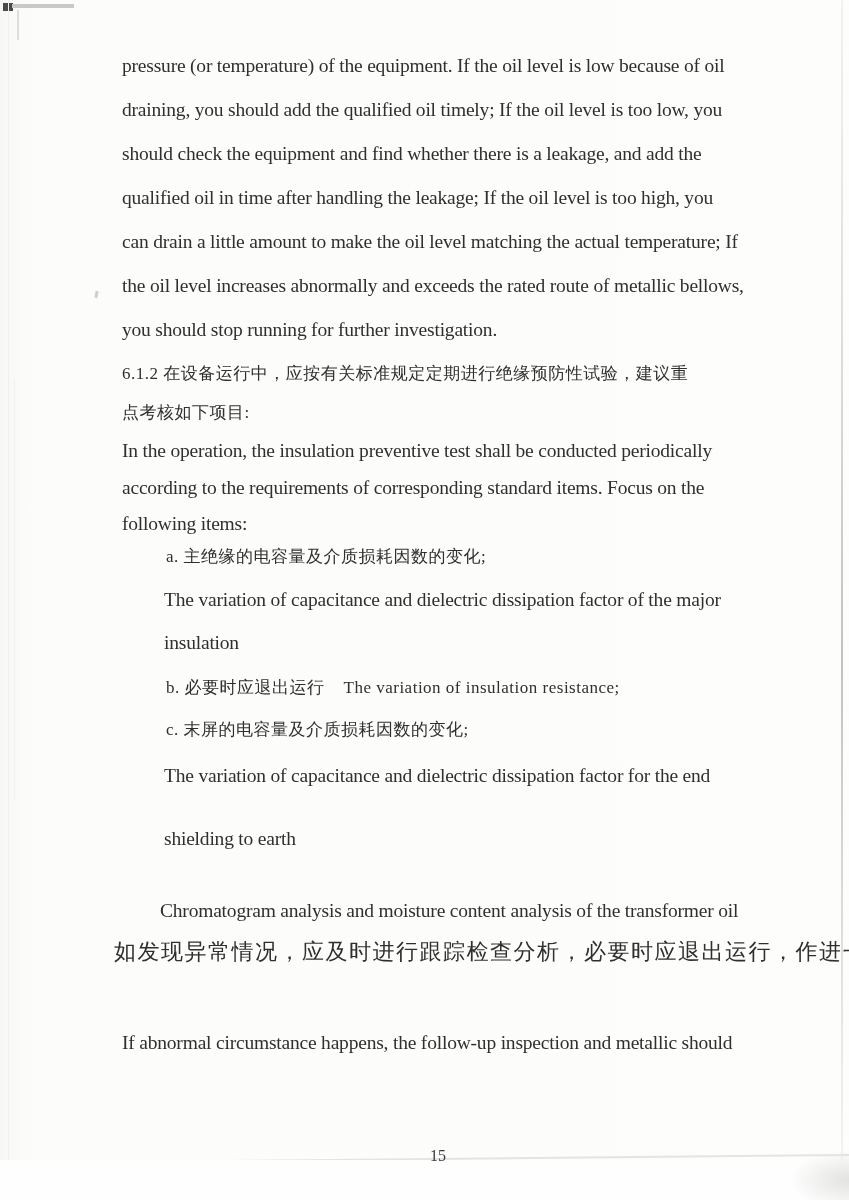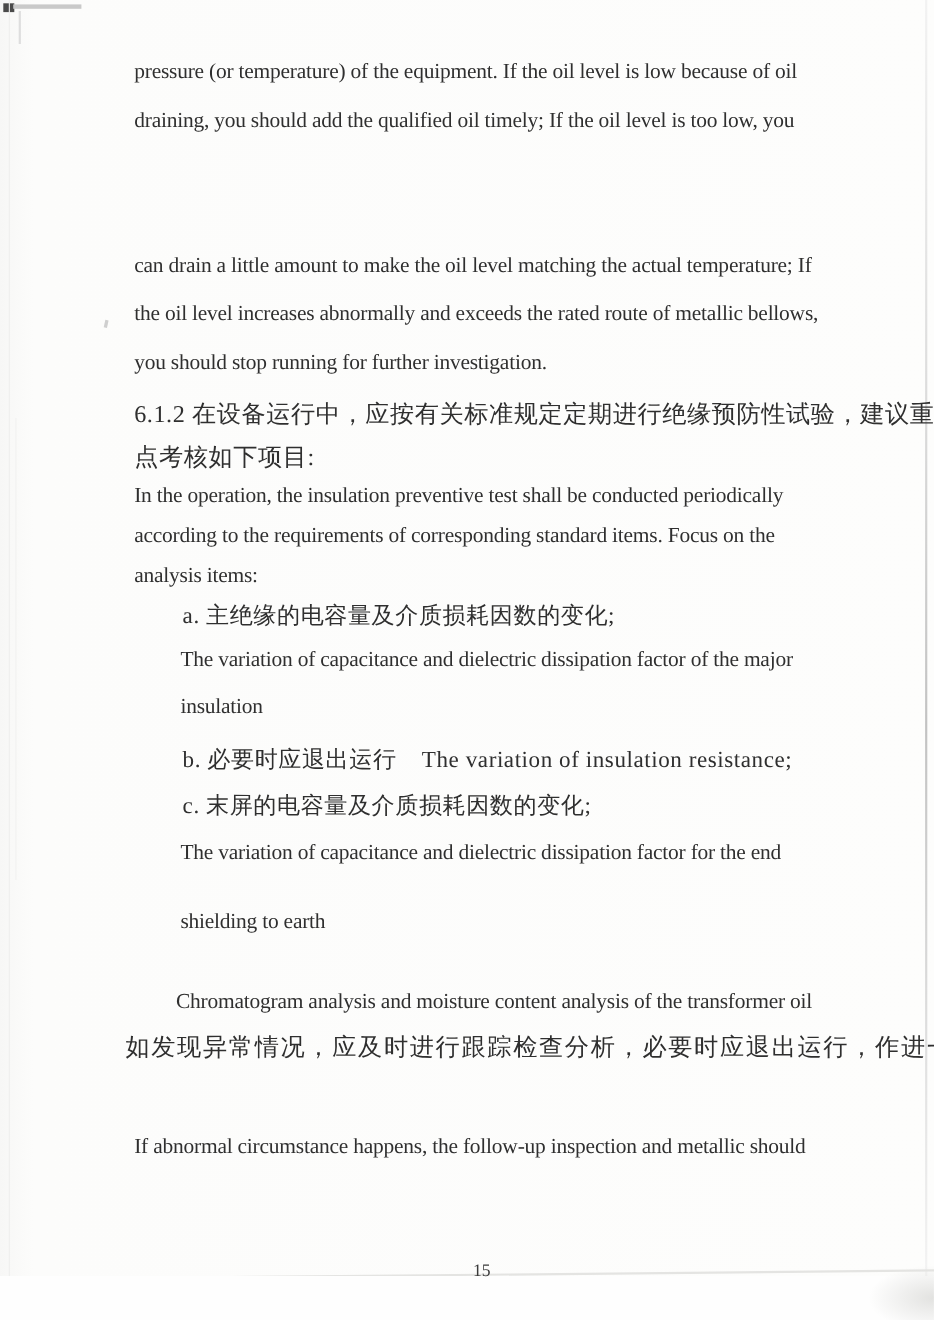--- a/index.html
+++ b/index.html
@@ -13,23 +13,23 @@
     color: #2f2f2f;
     overflow: hidden;
     padding-left: 17px;
   }
   .line {
     position: absolute;
     white-space: pre;
     letter-spacing: -0.2px;
   }
   .en   { font-size: 19.5px; }
-  .zh   { font-size: 22px; letter-spacing: 0.5px; }
+  .zh   { font-size: 17px; letter-spacing: 0.5px; }
   .zh-body { font-size: 22px; letter-spacing: 1.5px; }
-  .item-zh { font-size: 21px; letter-spacing: 0.5px; }
+  .item-zh { font-size: 17px; letter-spacing: 0.5px; }
   .item-en { font-size: 19.5px; }
   .page-number {
     position: absolute;
     top: 1147px;
     left: 430px;
     font-size: 16px;
     color: #3a3a3a;
   }
   
   .corner-mark {
@@ -88,30 +88,32 @@
   <div class="left-edge-line"></div>
   <div class="left-edge-line2"></div>
   <div class="right-edge-line"></div>
   <div class="bottom-edge-line"></div>
   <div class="below-edge"></div>
   <div class="corner-shade"></div>
   <div class="speck"></div>
 
   <div class="line en" style="top:55px;  left:122px">pressure (or temperature) of the equipment. If the oil level is low because of oil</div>
   <div class="line en" style="top:99px;  left:122px">draining, you should add the qualified oil timely; If the oil level is too low, you</div>
+  <div class="line en" style="top:143px; left:122px">should check the equipment and find whether there is a leakage, and add the</div>
+  <div class="line en" style="top:187px; left:122px">qualified oil in time after handling the leakage; If the oil level is too high, you</div>
   <div class="line en" style="top:231px; left:122px">can drain a little amount to make the oil level matching the actual temperature; If</div>
   <div class="line en" style="top:275px; left:122px">the oil level increases abnormally and exceeds the rated route of metallic bellows,</div>
   <div class="line en" style="top:319px; left:122px">you should stop running for further investigation.</div>
 
   <div class="line zh" style="top:362px; left:122px">6.1.2 在设备运行中，应按有关标准规定定期进行绝缘预防性试验，建议重</div>
   <div class="line zh" style="top:401px; left:122px">点考核如下项目:</div>
 
   <div class="line en" style="top:440px; left:122px">In the operation, the insulation preventive test shall be conducted periodically</div>
   <div class="line en" style="top:477px; left:122px">according to the requirements of corresponding standard items. Focus on the</div>
-  <div class="line en" style="top:513px; left:122px">analysis items:</div>
+  <div class="line en" style="top:513px; left:122px">following items:</div>
 
   <div class="line item-zh" style="top:545px; left:166px">a. 主绝缘的电容量及介质损耗因数的变化;</div>
   <div class="line item-en" style="top:589px; left:164px">The variation of capacitance and dielectric dissipation factor of the major</div>
   <div class="line item-en" style="top:632px; left:164px">insulation</div>
   <div class="line item-zh" style="top:676px; left:166px">b. 必要时应退出运行    The variation of insulation resistance;</div>
   <div class="line item-zh" style="top:718px; left:166px">c. 末屏的电容量及介质损耗因数的变化;</div>
   <div class="line item-en" style="top:765px; left:164px">The variation of capacitance and dielectric dissipation factor for the end</div>
   <div class="line item-en" style="top:828px; left:164px">shielding to earth</div>
 
   <div class="line en" style="top:900px; left:160px">Chromatogram analysis and moisture content analysis of the transformer oil</div>

